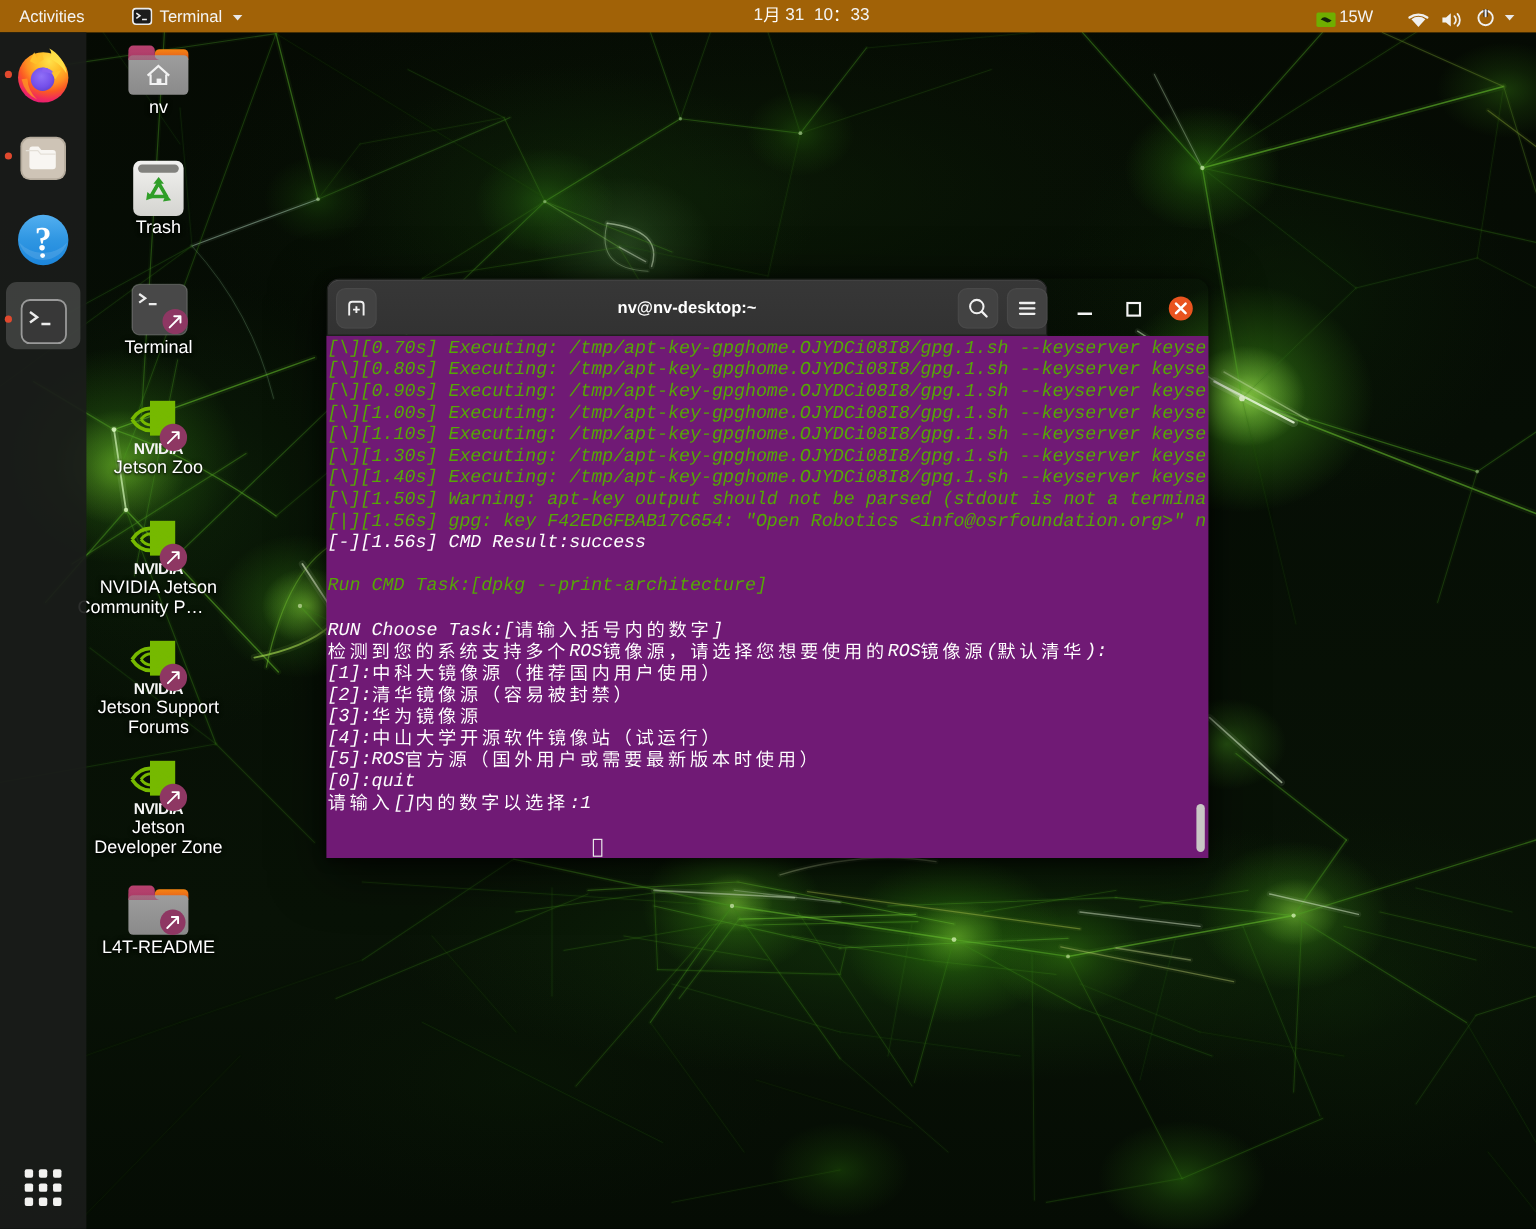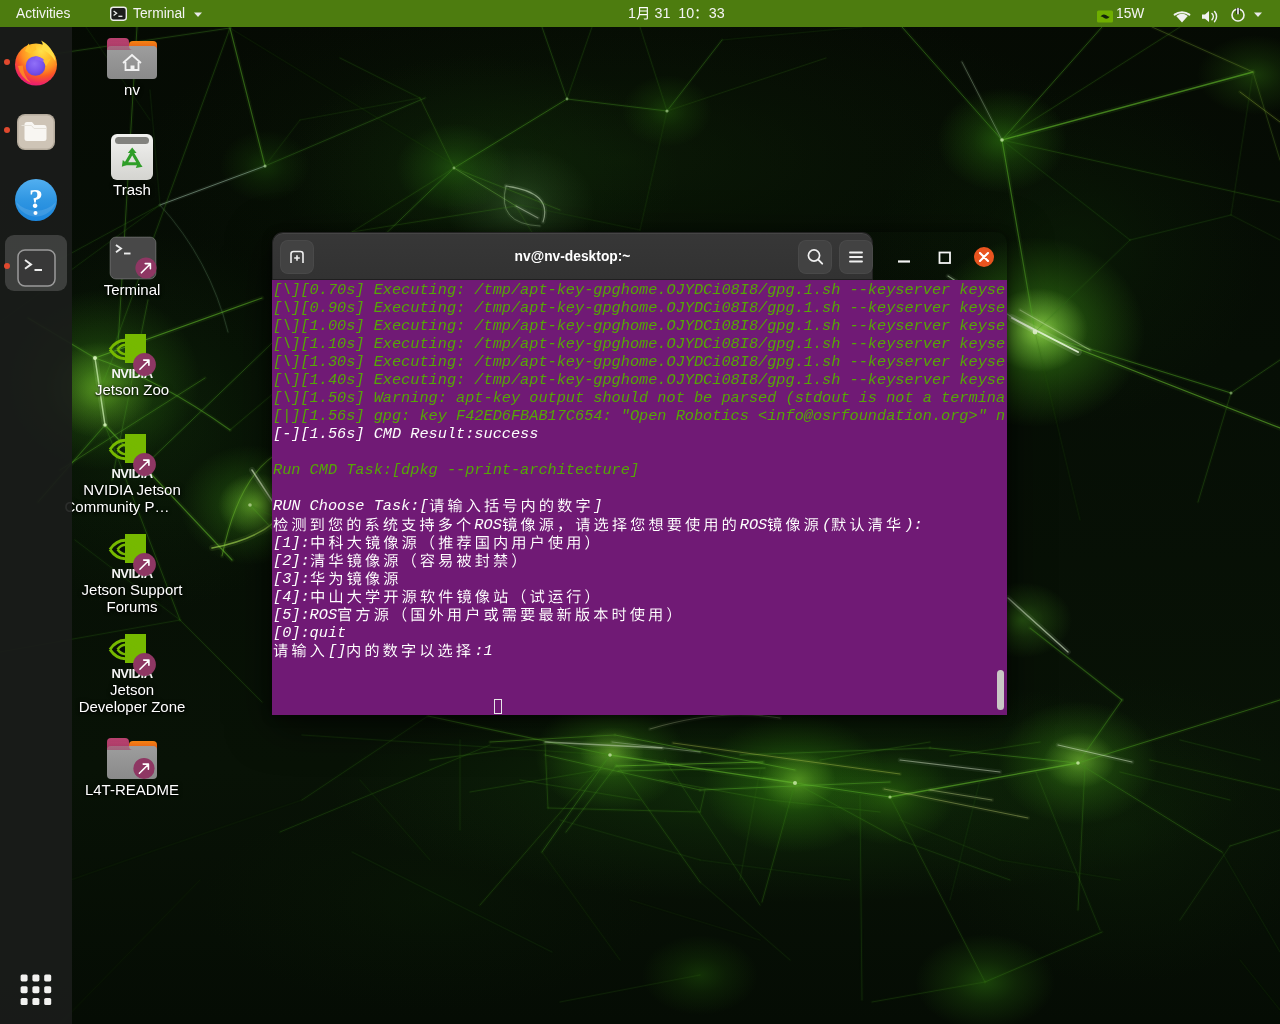--- a/index.html
+++ b/index.html
@@ -1,20 +1,20 @@
 <!DOCTYPE html>
 <html><head><meta charset="utf-8"><style>
 * { margin:0; padding:0; box-sizing:border-box; }
 html,body { width:1280px; height:1024px; overflow:hidden; background:#000;
   font-family:"Liberation Sans", sans-serif; }
 #desk { position:absolute; inset:0; width:1280px; height:1024px; }
 #wp { position:absolute; left:0; top:0; }
 
 #topbar { position:absolute; left:0; top:0; width:1280px; height:27px;
-  background:#4d7c0f; color:#f4f4f4; font-size:13.8px; }
+  background:#a16207; color:#f4f4f4; font-size:13.8px; }
 #topbar .it { position:absolute; top:0; height:27px; line-height:27px; }
 
 #dock { position:absolute; left:0; top:27px; width:72px; height:997px;
   background:rgba(26,28,26,0.92); }
 .dkic { position:absolute; left:12px; width:48px; height:48px; }
 .dot { position:absolute; left:4px; width:6px; height:6px; border-radius:50%;
   background:#e0492e; }
 #dkhl { position:absolute; left:5px; top:208px; width:62px; height:56px;
   border-radius:9px; background:rgba(255,255,255,0.16); }
 .dlab { position:absolute; transform:translateX(-50%); white-space:nowrap;
@@ -702,20 +702,21 @@
     <svg class="ico" style="left:608px;top:0" width="115" height="48" viewBox="0 0 115 48">
           <path d="M17 28.5 h12" stroke="#f4f4f4" stroke-width="2.2"></path>
           <rect x="58.5" y="19.5" width="10.5" height="10.5" fill="none" stroke="#f4f4f4" stroke-width="1.8"></rect>
           <circle cx="103" cy="24" r="10" fill="#e9541f"></circle>
           <path d="M99 20 l8 8 M107 20 l-8 8" stroke="#fff" stroke-width="2.1" stroke-linecap="round"></path>
         </svg>
   </div>
   <div id="tbody">
     <div id="ttext">
 <div class="tl"><span class="tg">[\][0.70s] Executing: /tmp/apt-key-gpghome.OJYDCi08I8/gpg.1.sh --keyserver keyse</span></div>
+          <div class="tl"><span class="tg">[\][0.80s] Executing: /tmp/apt-key-gpghome.OJYDCi08I8/gpg.1.sh --keyserver keyse</span></div>
           <div class="tl"><span class="tg">[\][0.90s] Executing: /tmp/apt-key-gpghome.OJYDCi08I8/gpg.1.sh --keyserver keyse</span></div>
           <div class="tl"><span class="tg">[\][1.00s] Executing: /tmp/apt-key-gpghome.OJYDCi08I8/gpg.1.sh --keyserver keyse</span></div>
           <div class="tl"><span class="tg">[\][1.10s] Executing: /tmp/apt-key-gpghome.OJYDCi08I8/gpg.1.sh --keyserver keyse</span></div>
           <div class="tl"><span class="tg">[\][1.30s] Executing: /tmp/apt-key-gpghome.OJYDCi08I8/gpg.1.sh --keyserver keyse</span></div>
           <div class="tl"><span class="tg">[\][1.40s] Executing: /tmp/apt-key-gpghome.OJYDCi08I8/gpg.1.sh --keyserver keyse</span></div>
           <div class="tl"><span class="tg">[\][1.50s] Warning: apt-key output should not be parsed (stdout is not a termina</span></div>
           <div class="tl"><span class="tg">[|][1.56s] gpg: key F42ED6FBAB17C654: "Open Robotics &lt;info@osrfoundation.org&gt;" n</span></div>
           <div class="tl"><span class="tw">[-][1.56s] CMD Result:success</span></div>
           <div class="tl"><span class="tw"></span></div>
           <div class="tl"><span class="tg">Run CMD Task:[dpkg --print-architecture]</span></div>

